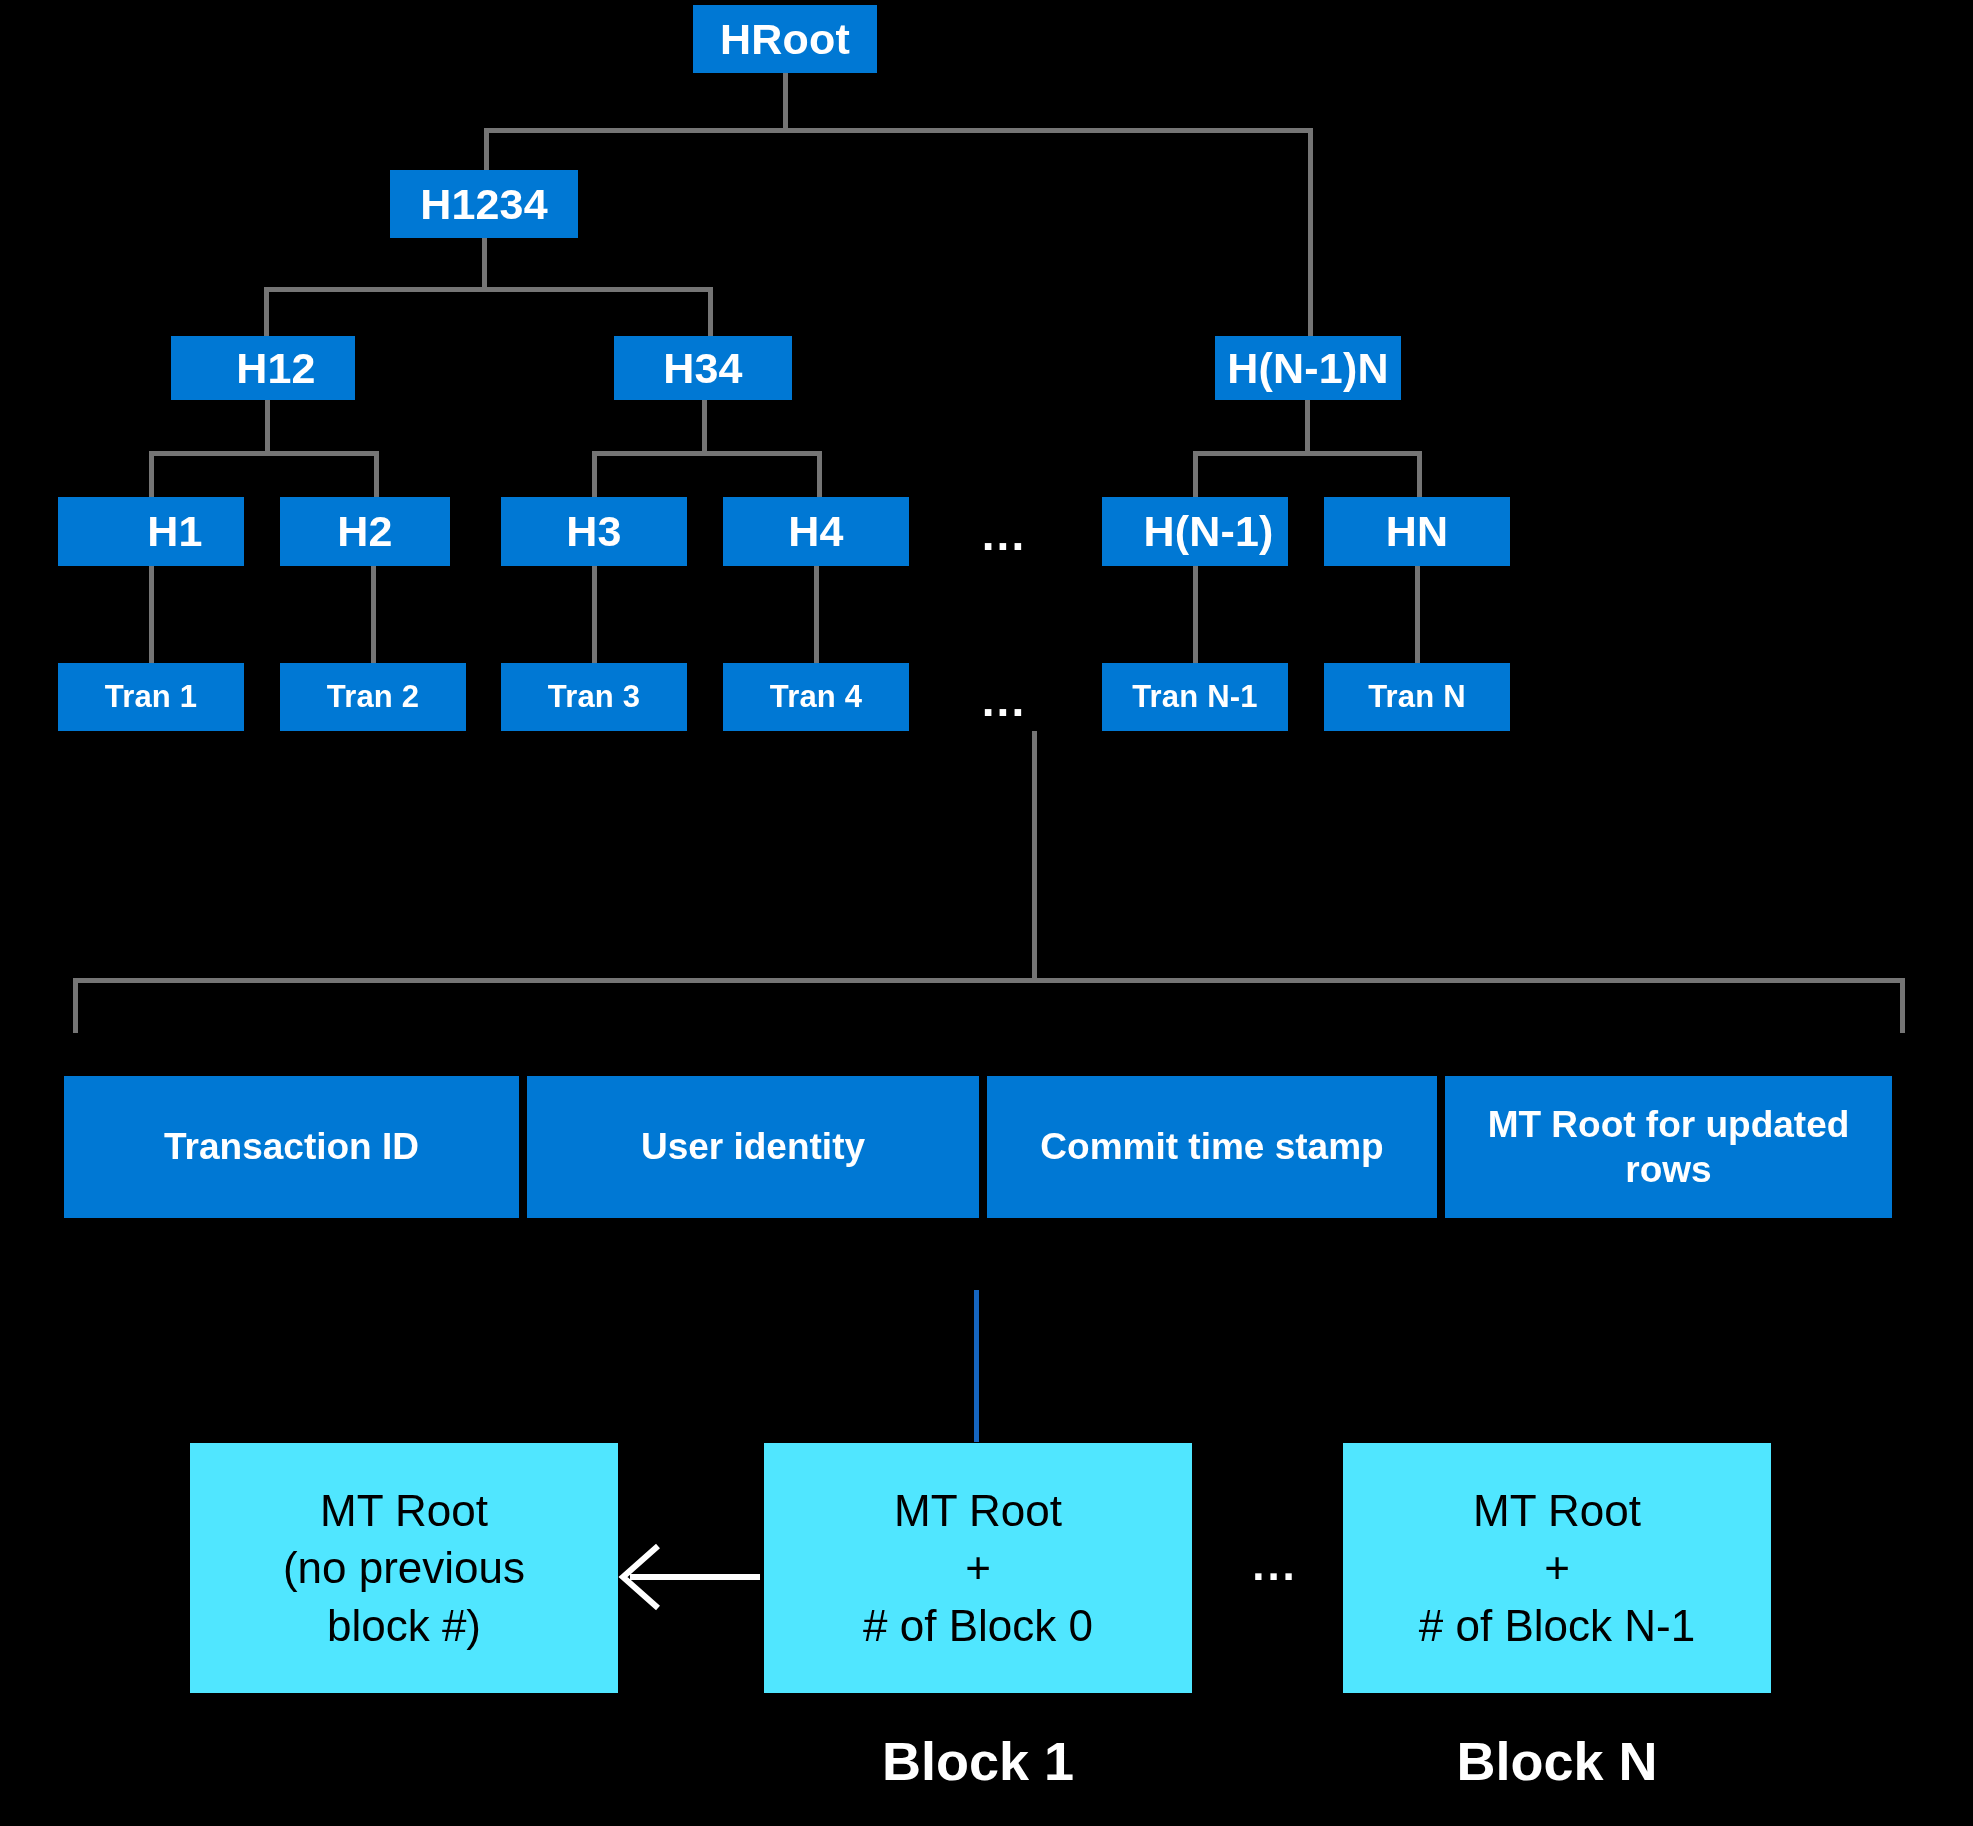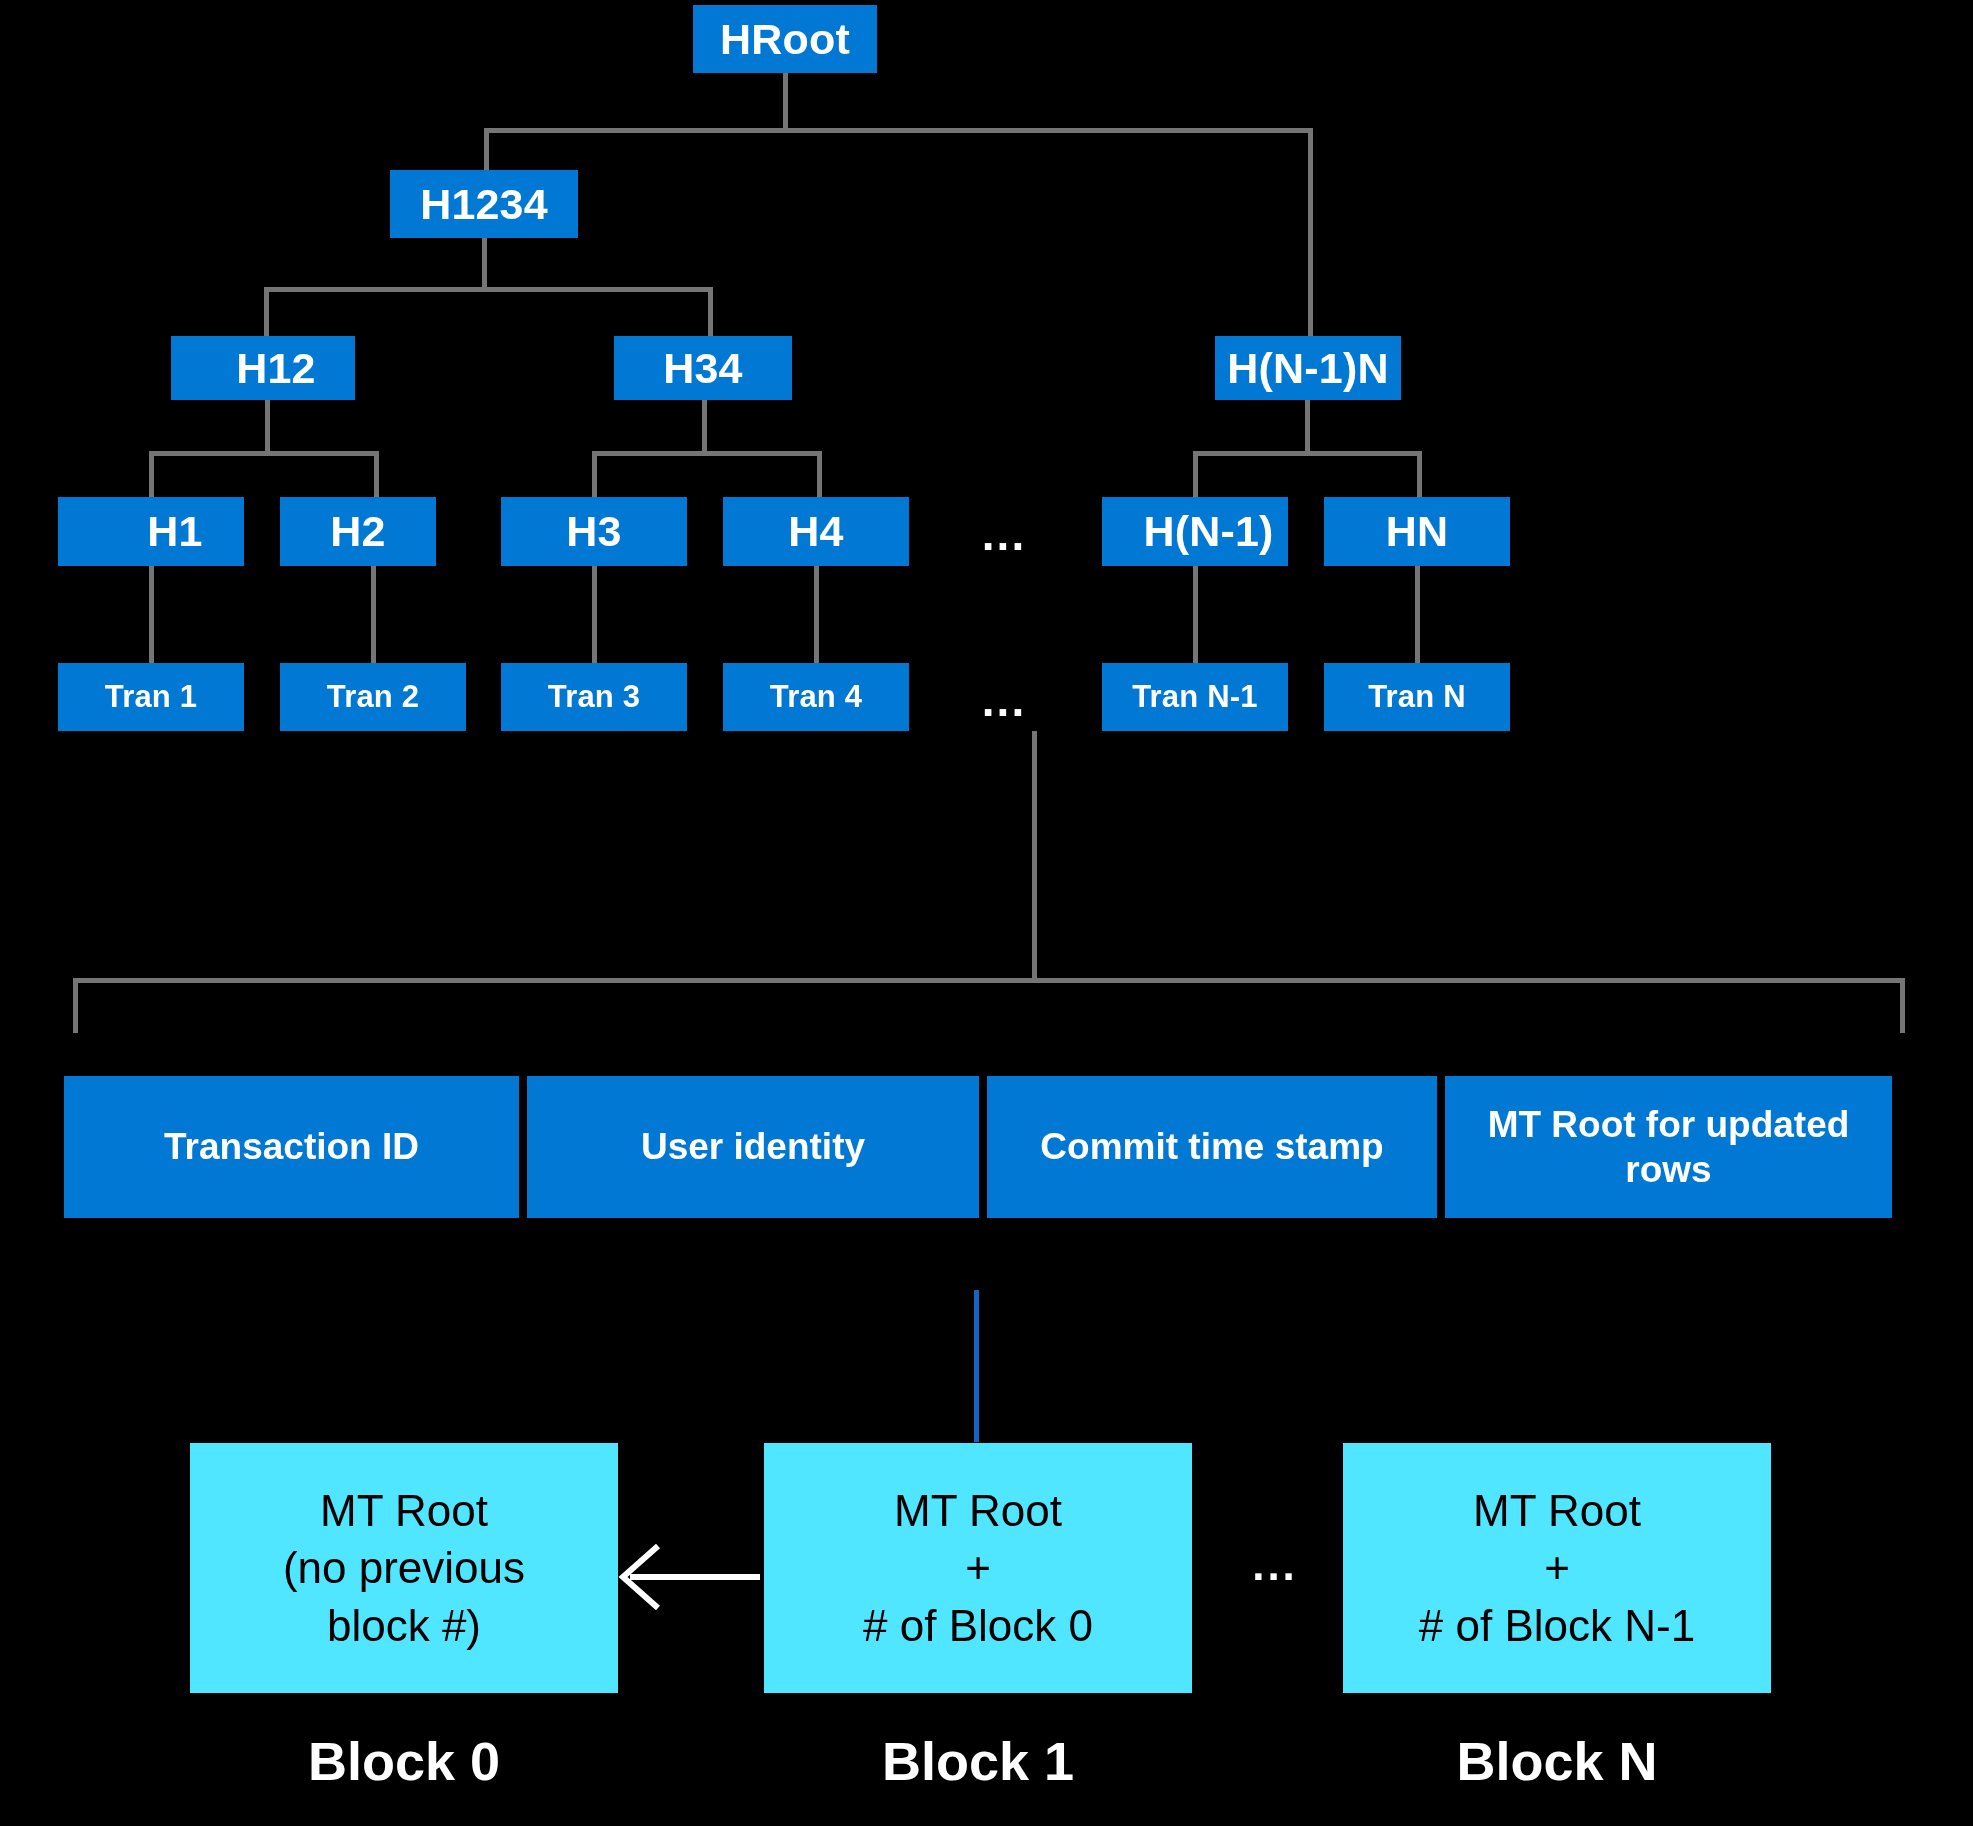--- a/index.html
+++ b/index.html
@@ -65,21 +65,21 @@
   <div class="ln-h" style="left:592px;top:451px;width:230px;"></div>
   <div class="ln-v" style="left:592px;top:451px;height:46px;"></div>
   <div class="ln-v" style="left:817px;top:451px;height:46px;"></div>
 
   <div class="ln-v" style="left:1305px;top:400px;height:54px;"></div>
   <div class="ln-h" style="left:1193px;top:451px;width:228px;"></div>
   <div class="ln-v" style="left:1193px;top:451px;height:46px;"></div>
   <div class="ln-v" style="left:1417px;top:451px;height:46px;"></div>
 
   <div class="node hash" style="left:58px;top:497px;width:186px;height:69px;padding-left:48px;">H1</div>
-  <div class="node hash" style="left:280px;top:497px;width:156px;height:69px;">H2</div>
+  <div class="node hash" style="left:280px;top:497px;width:170px;height:69px;">H2</div>
   <div class="node hash" style="left:501px;top:497px;width:186px;height:69px;">H3</div>
   <div class="node hash" style="left:723px;top:497px;width:186px;height:69px;">H4</div>
   <div class="ell" style="left:944px;top:507px;width:120px;">...</div>
   <div class="node hash" style="left:1102px;top:497px;width:186px;height:69px;padding-left:27px;">H(N-1)</div>
   <div class="node hash" style="left:1324px;top:497px;width:186px;height:69px;">HN</div>
 
   <div class="ln-v" style="left:149px;top:566px;height:97px;"></div>
   <div class="ln-v" style="left:371px;top:566px;height:97px;"></div>
   <div class="ln-v" style="left:592px;top:566px;height:97px;"></div>
   <div class="ln-v" style="left:814px;top:566px;height:97px;"></div>
@@ -124,17 +124,16 @@
   </div>
 
   <div class="ellb" style="left:1210px;top:1540px;width:130px;">...</div>
 
   <div class="blk" style="left:1343px;top:1443px;width:428px;height:250px;">
     <span class="ln">MT Root</span>
     <span class="ln">+</span>
     <span class="ln"># of Block N-1</span>
   </div>
 
-  <div class="blklabel" style="left:190px;top:1730px;width:428px;">Block 0</div>
   <div class="blklabel" style="left:764px;top:1730px;width:428px;">Block 1</div>
   <div class="blklabel" style="left:1343px;top:1730px;width:428px;">Block N</div>
 
 </div>
 
 </body></html>

